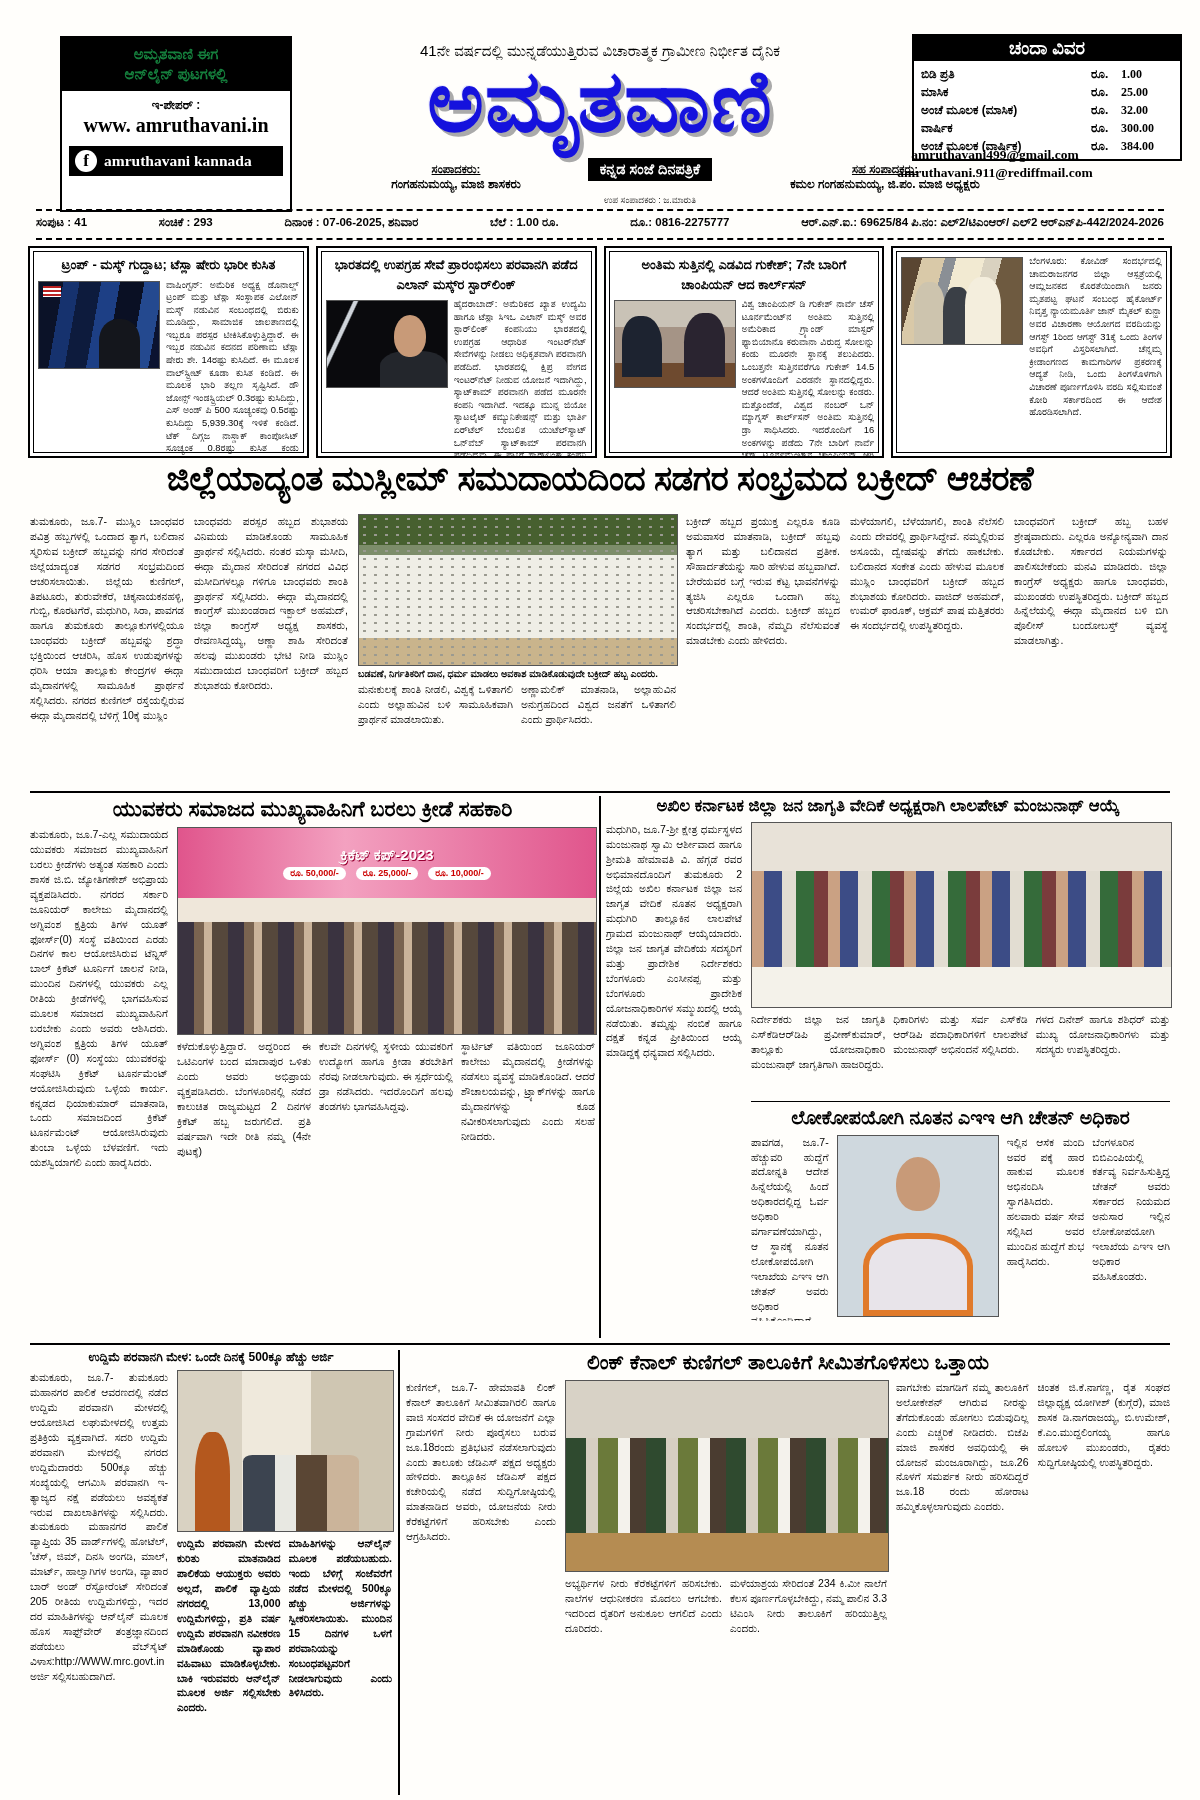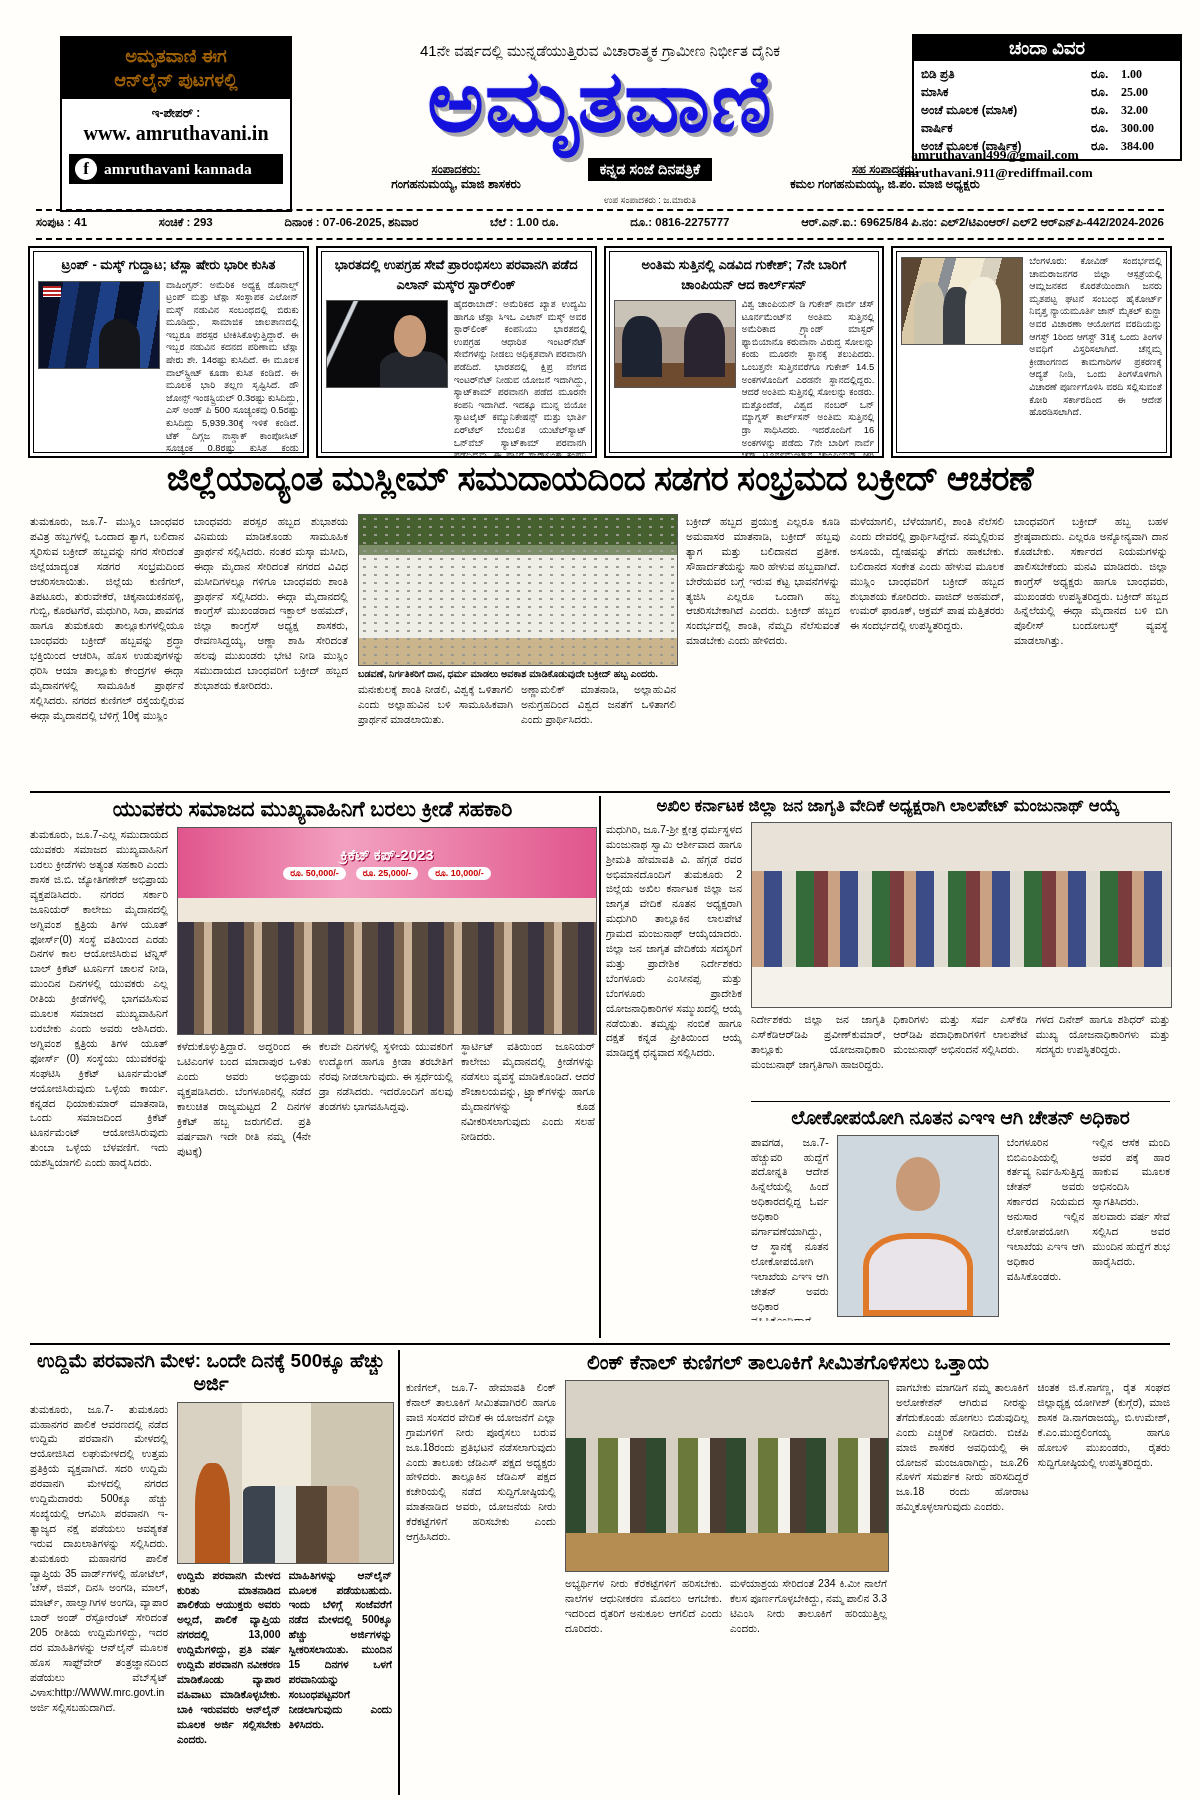--- a/index.html
+++ b/index.html
@@ -6,21 +6,21 @@
   #page{position:relative;width:1200px;height:1800px;background:#fffefb;margin:0 auto;overflow:hidden;}
   .abs{position:absolute;}
   .col{font-size:10.5px;line-height:1.42;text-align:justify;overflow:hidden;word-break:break-word;}
   .scol{font-size:9.4px;line-height:1.34;text-align:justify;overflow:hidden;word-break:break-word;}
   .dash{border-top:2px dashed #000;height:0;}
   .rule-h{background:#000;height:1.5px;}
   .rule-v{background:#000;width:1.5px;}
 
   
   #online-box{left:60px;top:36px;width:228px;height:172px;border:2px solid #000;background:#fff;}
-  #ob-top{background:#000;color:#a16207;text-align:center;font-weight:bold;font-size:18px;line-height:1.35;padding:6px 2px;}
+  #ob-top{background:#000;color:#15803d;text-align:center;font-weight:bold;font-size:15px;line-height:1.35;padding:6px 2px;}
   #ob-ep{text-align:center;font-size:12px;font-weight:bold;margin-top:7px;}
   #ob-web{text-align:center;font-size:20px;font-weight:bold;font-family:"Liberation Serif",serif;margin-top:2px;}
   #ob-fb{background:#000;color:#fff;margin:9px 7px 0 7px;height:30px;display:flex;align-items:center;gap:7px;padding:0 6px;}
   .fb-circ{width:22px;height:22px;border-radius:50%;background:#fff;color:#000;font-weight:bold;font-family:"Liberation Serif",serif;font-size:17px;display:flex;align-items:center;justify-content:center;flex:0 0 22px;}
   #ob-fb span.fbt{font-family:"Liberation Serif",serif;font-weight:bold;font-size:15.5px;white-space:nowrap;}
   #tagline{left:280px;top:42px;width:640px;text-align:center;font-weight:normal;font-size:15px;}
   #title{left:230px;top:56px;width:740px;text-align:center;font-size:86px;font-weight:bold;color:#1512dd;line-height:1.05;letter-spacing:1px;text-shadow:4px 4px 0 #aaa,-1px -1px 0 #e6e6ff;}
   .ed-blk{text-align:center;font-size:12px;font-weight:bold;line-height:1.3;}
   .ed-lab{text-decoration:underline;font-size:11.5px;}
   #ptype{background:#000;color:#fff;font-weight:bold;font-size:14.5px;padding:3px 12px;display:inline-block;}
@@ -272,32 +272,32 @@
         <div class="ph" id="ph-jagruti"></div>
         <div id="jag-minis">
           <div class="col">ನಿರ್ದೇಶಕರು ಜಿಲ್ಲಾ ಜನ ಜಾಗೃತಿ ಎಸ್‌ಕೆಡಿಆರ್‌ಡಿಪಿ ಪ್ರವೀಣ್‌ಕುಮಾರ್, ತಾಲ್ಲೂಕು ಯೋಜನಾಧಿಕಾರಿ ಮಂಜುನಾಥ್ ಜಾಗೃತಿಗಾಗಿ ಹಾಜರಿದ್ದರು.</div>
           <div class="col">ಧಿಕಾರಿಗಳು ಮತ್ತು ಸರ್ವ ಎಸ್‌ಕೆಡಿ ಆರ್‌ಡಿಪಿ ಪದಾಧಿಕಾರಿಗಳಿಗೆ ಲಾಲಪೇಟೆ ಮಂಜುನಾಥ್ ಅಭಿನಂದನೆ ಸಲ್ಲಿಸಿದರು.</div>
           <div class="col">ಗಳದ ದಿನೇಶ್ ಹಾಗೂ ಶಶಿಧರ್ ಮತ್ತು ಮುಖ್ಯ ಯೋಜನಾಧಿಕಾರಿಗಳು ಮತ್ತು ಸದಸ್ಯರು ಉಪಸ್ಥಿತರಿದ್ದರು.</div>
         </div>
         <div class="sec-head" id="chetan-head">ಲೋಕೋಪಯೋಗಿ ನೂತನ ಎಇಇ ಆಗಿ ಚೇತನ್ ಅಧಿಕಾರ</div>
         <div id="chetan-body">
           <div class="col">ಪಾವಗಡ, ಜೂ.7- ಹೆಚ್ಚುವರಿ ಹುದ್ದೆಗೆ ಪದೋನ್ನತಿ ಆದೇಶ ಹಿನ್ನೆಲೆಯಲ್ಲಿ ಹಿಂದೆ ಅಧಿಕಾರದಲ್ಲಿದ್ದ ಓರ್ವ ಅಧಿಕಾರಿ ವರ್ಗಾವಣೆಯಾಗಿದ್ದು, ಆ ಸ್ಥಾನಕ್ಕೆ ನೂತನ ಲೋಕೋಪಯೋಗಿ ಇಲಾಖೆಯ ಎಇಇ ಆಗಿ ಚೇತನ್ ಅವರು ಅಧಿಕಾರ ವಹಿಸಿಕೊಂಡಿದ್ದಾರೆ. ಹಿನ್ನೆಲೆಯಲ್ಲಿ ಸರ್ಕಾರದಿಂದ ವರ್ಗಾವಣೆ ಆದೇಶ ಜಾರಿಯಾಗಿತ್ತು.</div>
           <div class="ph" id="ph-chetan"></div>
+          <div class="col">ಇಲ್ಲಿನ ಆಸೆಕ ಮಂದಿ ಅವರ ಪಕ್ಕೆ ಹಾರ ಹಾಕುವ ಮೂಲಕ ಅಭಿನಂದಿಸಿ ಸ್ವಾಗತಿಸಿದರು. ಹಲವಾರು ವರ್ಷ ಸೇವೆ ಸಲ್ಲಿಸಿದ ಅವರ ಮುಂದಿನ ಹುದ್ದೆಗೆ ಶುಭ ಹಾರೈಸಿದರು.</div>
           <div class="col">ಬೆಂಗಳೂರಿನ ಬಿಬಿಎಂಪಿಯಲ್ಲಿ ಕರ್ತವ್ಯ ನಿರ್ವಹಿಸುತ್ತಿದ್ದ ಚೇತನ್ ಅವರು ಸರ್ಕಾರದ ನಿಯಮದ ಅನುಸಾರ ಇಲ್ಲಿನ ಲೋಕೋಪಯೋಗಿ ಇಲಾಖೆಯ ಎಇಇ ಆಗಿ ಅಧಿಕಾರ ವಹಿಸಿಕೊಂಡರು.</div>
-          <div class="col">ಇಲ್ಲಿನ ಆಸೆಕ ಮಂದಿ ಅವರ ಪಕ್ಕೆ ಹಾರ ಹಾಕುವ ಮೂಲಕ ಅಭಿನಂದಿಸಿ ಸ್ವಾಗತಿಸಿದರು. ಹಲವಾರು ವರ್ಷ ಸೇವೆ ಸಲ್ಲಿಸಿದ ಅವರ ಮುಂದಿನ ಹುದ್ದೆಗೆ ಶುಭ ಹಾರೈಸಿದರು.</div>
         </div>
       </div>
     </div>
   </div>
 
   <div class="abs rule-h" style="left:30px;top:1343px;width:1140px;"></div>
   <div class="abs rule-v" style="left:398px;top:1350px;height:445px;"></div>
 
   <div class="abs" id="udyime">
-    <div class="sec-head" style="font-size:19px;">ಉದ್ದಿಮೆ ಪರವಾನಗಿ ಮೇಳ: ಒಂದೇ ದಿನಕ್ಕೆ 500ಕ್ಕೂ ಹೆಚ್ಚು ಅರ್ಜಿ</div>
+    <div class="sec-head" style="font-size:12px;">ಉದ್ದಿಮೆ ಪರವಾನಗಿ ಮೇಳ: ಒಂದೇ ದಿನಕ್ಕೆ 500ಕ್ಕೂ ಹೆಚ್ಚು ಅರ್ಜಿ</div>
     <div class="art-body">
       <div class="col" id="udyime-col1">ತುಮಕೂರು, ಜೂ.7- ತುಮಕೂರು ಮಹಾನಗರ ಪಾಲಿಕೆ ಆವರಣದಲ್ಲಿ ನಡೆದ ಉದ್ದಿಮೆ ಪರವಾನಗಿ ಮೇಳದಲ್ಲಿ ಆಯೋಜಿಸಿದ ಲಘುಮೇಳದಲ್ಲಿ ಉತ್ತಮ ಪ್ರತಿಕ್ರಿಯೆ ವ್ಯಕ್ತವಾಗಿದೆ. ಸದರಿ ಉದ್ದಿಮೆ ಪರವಾನಗಿ ಮೇಳದಲ್ಲಿ ನಗರದ ಉದ್ದಿಮೆದಾರರು 500ಕ್ಕೂ ಹೆಚ್ಚು ಸಂಖ್ಯೆಯಲ್ಲಿ ಆಗಮಿಸಿ ಪರವಾನಗಿ ಇ-ತ್ಯಾಜ್ಯದ ನಕ್ಷೆ ಪಡೆಯಲು ಅವಶ್ಯಕತೆ ಇರುವ ದಾಖಲಾತಿಗಳನ್ನು ಸಲ್ಲಿಸಿದರು. ತುಮಕೂರು ಮಹಾನಗರ ಪಾಲಿಕೆ ವ್ಯಾಪ್ತಿಯ 35 ವಾರ್ಡ್‌ಗಳಲ್ಲಿ ಹೋಟೆಲ್, 'ಚೆಸ್, ಜಿಮ್, ದಿನಸಿ ಅಂಗಡಿ, ಮಾಲ್, ಮಾರ್ಟ್, ಹಾಲ್ವಾಗಿಗಳ ಅಂಗಡಿ, ವ್ಯಾಪಾರ ಬಾರ್ ಅಂಡ್ ರೆಸ್ಟೋರೆಂಟ್ ಸೇರಿದಂತೆ 205 ರೀತಿಯ ಉದ್ದಿಮೆಗಳಿದ್ದು, ಇದರ ದರ ಮಾಹಿತಿಗಳನ್ನು ಆನ್‌ಲೈನ್ ಮೂಲಕ ಹೊಸ ಸಾಫ್ಟ್‌ವೇರ್ ತಂತ್ರಜ್ಞಾನದಿಂದ ಪಡೆಯಲು ವೆಬ್‌ಸೈಟ್ ವಿಳಾಸ:http://WWW.mrc.govt.in ಅರ್ಜಿ ಸಲ್ಲಿಸಬಹುದಾಗಿದೆ.</div>
       <div id="udyime-right">
         <div class="ph" id="ph-udyime"></div>
         <div id="udyime-minis">
           <div class="col">ಉದ್ದಿಮೆ ಪರವಾನಗಿ ಮೇಳದ ಕುರಿತು ಮಾತನಾಡಿದ ಪಾಲಿಕೆಯ ಆಯುಕ್ತರು ಅವರು ಅಲ್ಲದೆ, ಪಾಲಿಕೆ ವ್ಯಾಪ್ತಿಯ ನಗರದಲ್ಲಿ 13,000 ಉದ್ದಿಮೆಗಳಿದ್ದು, ಪ್ರತಿ ವರ್ಷ ಉದ್ದಿಮೆ ಪರವಾನಗಿ ನವೀಕರಣ ಮಾಡಿಕೊಂಡು ವ್ಯಾಪಾರ ವಹಿವಾಟು ಮಾಡಿಕೊಳ್ಳಬೇಕು. ಬಾಕಿ ಇರುವವರು ಆನ್‌ಲೈನ್ ಮೂಲಕ ಅರ್ಜಿ ಸಲ್ಲಿಸಬೇಕು ಎಂದರು.</div>
           <div class="col">ಮಾಹಿತಿಗಳನ್ನು ಆನ್‌ಲೈನ್ ಮೂಲಕ ಪಡೆಯಬಹುದು. ಇಂದು ಬೆಳಿಗ್ಗೆ ಸಂಜೆವರೆಗೆ ನಡೆದ ಮೇಳದಲ್ಲಿ 500ಕ್ಕೂ ಹೆಚ್ಚು ಅರ್ಜಿಗಳನ್ನು ಸ್ವೀಕರಿಸಲಾಯಿತು. ಮುಂದಿನ 15 ದಿನಗಳ ಒಳಗೆ ಪರವಾನಿಯನ್ನು ಸಂಬಂಧಪಟ್ಟವರಿಗೆ ನೀಡಲಾಗುವುದು ಎಂದು ತಿಳಿಸಿದರು.</div>
         </div>
       </div>
     </div>

